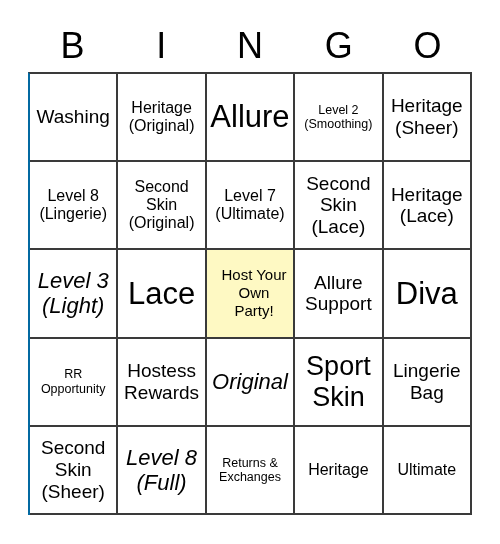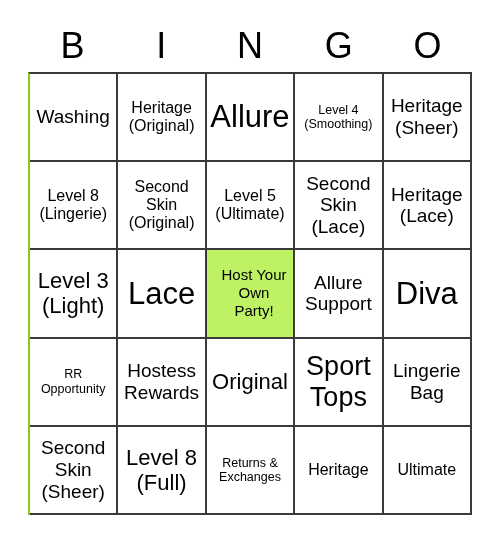--- a/index.html
+++ b/index.html
@@ -46,21 +46,21 @@
     position: absolute;
     left: 28px;
     top: 72px;
     width: 444px;
     height: 443px;
     box-sizing: border-box;
     display: grid;
     grid-template-columns: repeat(5, 1fr);
     grid-template-rows: repeat(5, 1fr);
     border-top: 2px solid #3a3a3a;
-    border-left: 2px solid #84cc16;
+    border-left: 2px solid #0369a1;
     background: #ffffff;
   }
   .cell {
     box-sizing: border-box;
     border-right: 2px solid #3a3a3a;
     border-bottom: 2px solid #3a3a3a;
     display: flex;
     align-items: center;
     justify-content: center;
     text-align: center;
@@ -72,26 +72,26 @@
     display: block;
     width: 100%;
     line-height: 1.14;
     white-space: pre-line;
     word-break: normal;
   }
   
   .fs-xs .cell-text { font-size: 12.5px; }
   .fs-sm .cell-text { font-size: 16px; }
   .fs-md .cell-text { font-size: 19px; }
-  .fs-lg .cell-text { font-size: 22px; }
+  .fs-lg .cell-text { font-size: 22px; font-style: italic; }
   .fs-xl .cell-text { font-size: 27px; }
   .fs-xxl .cell-text { font-size: 31px; }
   
   .cell.free-space {
-    background: #bef264;
+    background: #fef9c3;
     padding-left: 11px;
   }
   .cell.free-space .cell-text {
     font-size: 15px;
     line-height: 1.2;
   }
 </style>
 </head>
 <body>
 
@@ -110,38 +110,38 @@
         <span class="cell-text">Washing</span>
       </div>
       <div class="cell fs-sm">
         <span class="cell-text">Heritage
 (Original)</span>
       </div>
       <div class="cell fs-xxl">
         <span class="cell-text">Allure</span>
       </div>
       <div class="cell fs-xs">
-        <span class="cell-text">Level 4
+        <span class="cell-text">Level 2
 (Smoothing)</span>
       </div>
       <div class="cell fs-md">
         <span class="cell-text">Heritage
 (Sheer)</span>
       </div>
       <div class="cell fs-sm">
         <span class="cell-text">Level 8
 (Lingerie)</span>
       </div>
       <div class="cell fs-sm">
         <span class="cell-text">Second
 Skin
 (Original)</span>
       </div>
       <div class="cell fs-sm">
-        <span class="cell-text">Level 5
+        <span class="cell-text">Level 7
 (Ultimate)</span>
       </div>
       <div class="cell fs-md">
         <span class="cell-text">Second
 Skin
 (Lace)</span>
       </div>
       <div class="cell fs-md">
         <span class="cell-text">Heritage
 (Lace)</span>
@@ -171,21 +171,21 @@
       </div>
       <div class="cell fs-md">
         <span class="cell-text">Hostess
 Rewards</span>
       </div>
       <div class="cell fs-lg">
         <span class="cell-text">Original</span>
       </div>
       <div class="cell fs-xl">
         <span class="cell-text">Sport
-Tops</span>
+Skin</span>
       </div>
       <div class="cell fs-md">
         <span class="cell-text">Lingerie
 Bag</span>
       </div>
       <div class="cell fs-md">
         <span class="cell-text">Second
 Skin
 (Sheer)</span>
       </div>

